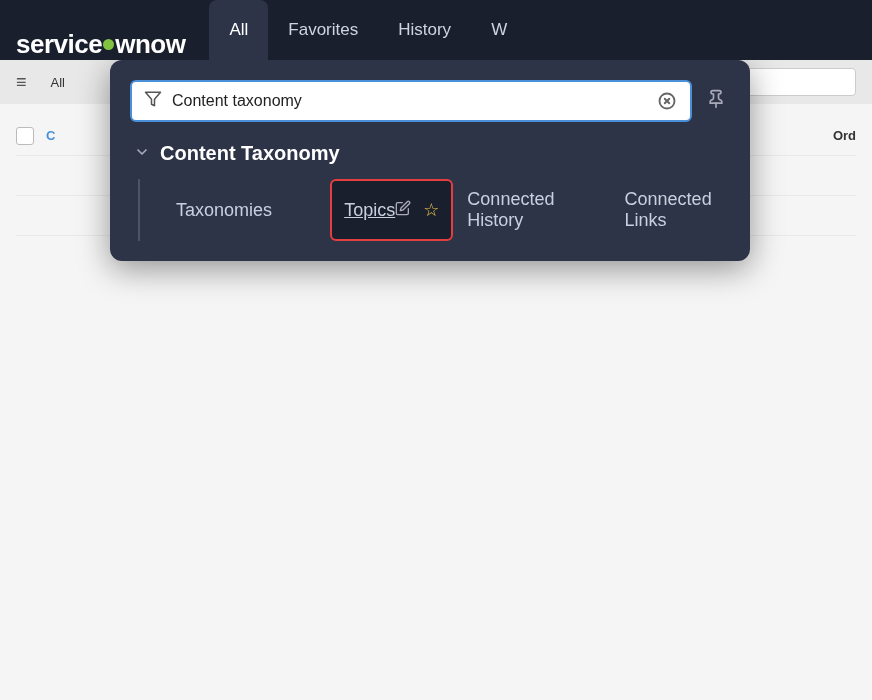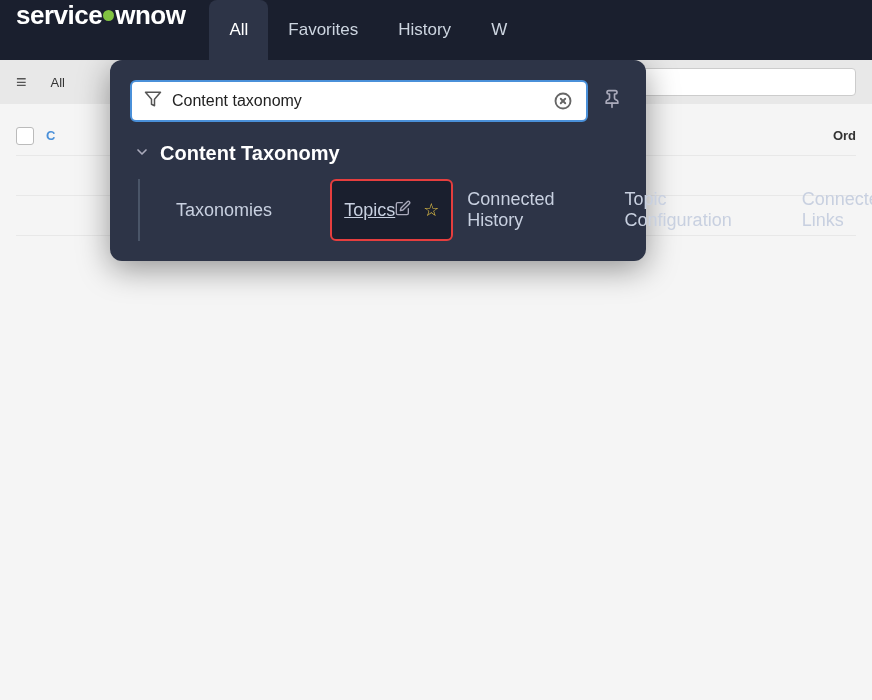--- a/index.html
+++ b/index.html
@@ -10,21 +10,21 @@
       font-family: -apple-system, BlinkMacSystemFont, 'Segoe UI', sans-serif;
       background: #f0f0f0;
       position: relative;
     }
 
     
     .top-nav {
       background: #1a1f2e;
       height: 60px;
       display: flex;
-      align-items: flex-start;
+      align-items: flex-end;
       padding: 0 16px;
       position: relative;
       z-index: 10;
     }
 
     .logo {
       display: flex;
       align-items: center;
       margin-right: 24px;
     }
@@ -58,21 +58,21 @@
       background: #2d3447;
       color: white;
       border-radius: 8px 8px 0 0;
     }
 
     
     .dropdown-overlay {
       position: absolute;
       top: 0;
       left: 110px;
-      width: 536px;
+      width: 640px;
       background: #2d3447;
       border-radius: 12px;
       padding: 20px;
       z-index: 100;
       box-shadow: 0 8px 32px rgba(0,0,0,0.4);
     }
 
     
     .search-container {
       display: flex;
@@ -368,32 +368,20 @@
           <span class="edit-icon">
             <svg width="16" height="16" viewBox="0 0 24 24" fill="none" stroke="#aab" stroke-width="2" stroke-linecap="round" stroke-linejoin="round">
               <path d="M11 4H4a2 2 0 0 0-2 2v14a2 2 0 0 0 2 2h14a2 2 0 0 0 2-2v-7"></path>
               <path d="M18.5 2.5a2.121 2.121 0 0 1 3 3L12 15l-4 1 1-4 9.5-9.5z"></path>
             </svg>
           </span>
           <span class="star-icon">☆</span>
         </div>
       </div>
 
-      <div class="menu-item">
-        <span class="menu-item-text">Topic Configuration</span>
-        <div class="menu-item-actions">
-          <span class="edit-icon">
-            <svg width="16" height="16" viewBox="0 0 24 24" fill="none" stroke="#aab" stroke-width="2" stroke-linecap="round" stroke-linejoin="round">
-              <path d="M11 4H4a2 2 0 0 0-2 2v14a2 2 0 0 0 2 2h14a2 2 0 0 0 2-2v-7"></path>
-              <path d="M18.5 2.5a2.121 2.121 0 0 1 3 3L12 15l-4 1 1-4 9.5-9.5z"></path>
-            </svg>
-          </span>
-          <span class="star-icon">☆</span>
-        </div>
-      </div>
 
 
       <div class="menu-item">
         <span class="menu-item-text">Connected Links</span>
         <div class="menu-item-actions">
           <span class="edit-icon">
             <svg width="16" height="16" viewBox="0 0 24 24" fill="none" stroke="#aab" stroke-width="2" stroke-linecap="round" stroke-linejoin="round">
               <path d="M11 4H4a2 2 0 0 0-2 2v14a2 2 0 0 0 2 2h14a2 2 0 0 0 2-2v-7"></path>
               <path d="M18.5 2.5a2.121 2.121 0 0 1 3 3L12 15l-4 1 1-4 9.5-9.5z"></path>
             </svg>

